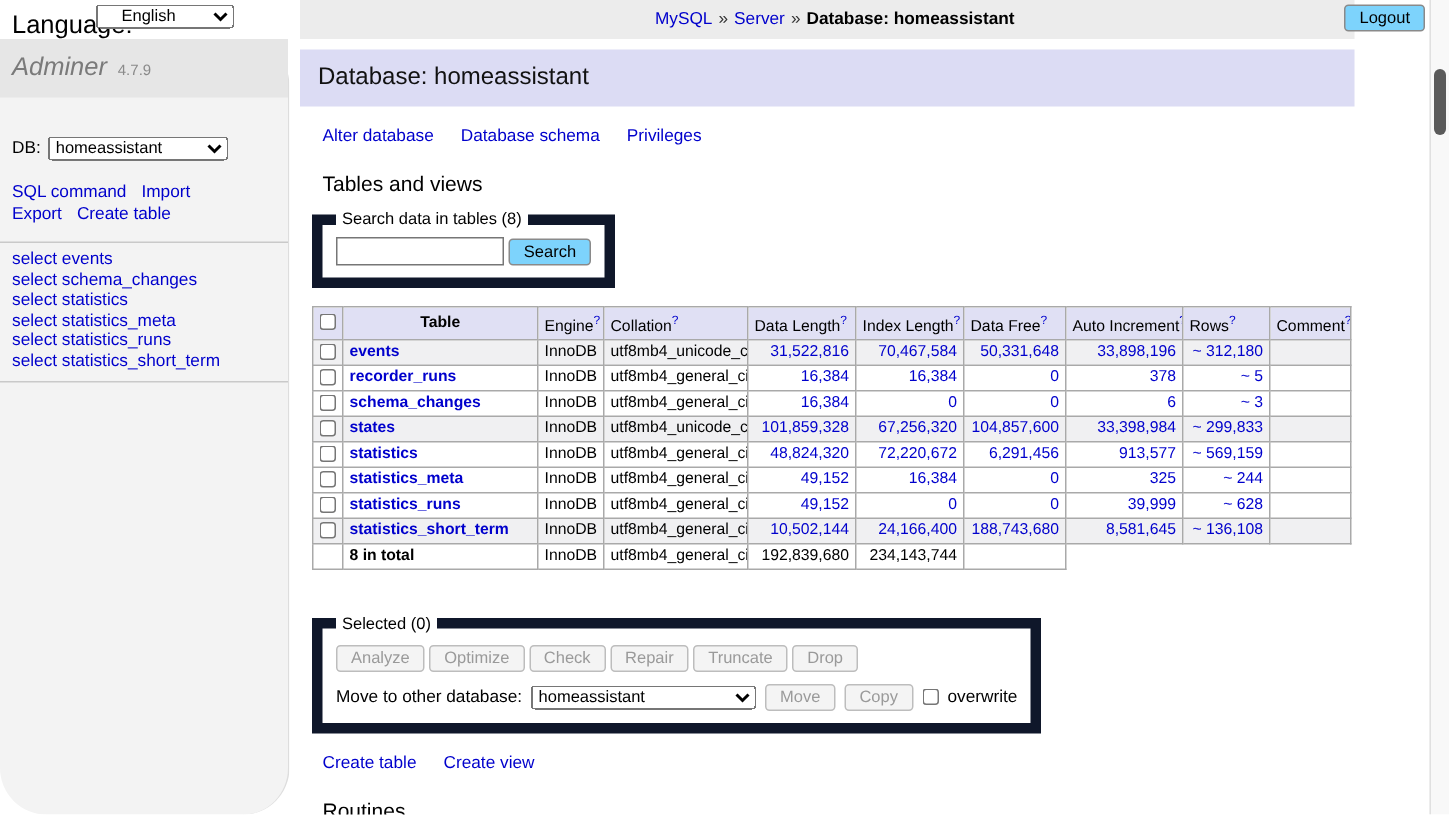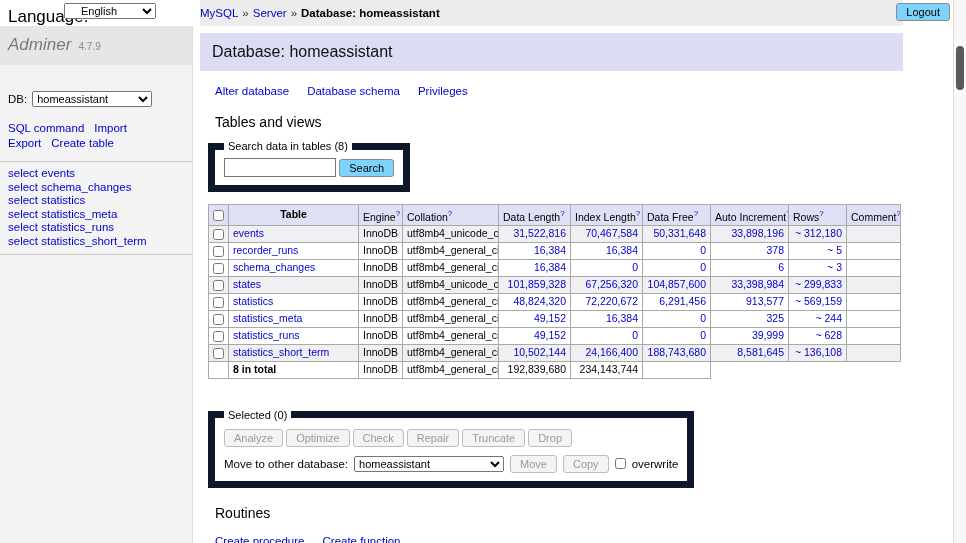--- a/index.html
+++ b/index.html
@@ -13,37 +13,38 @@
     font-size: 11.5px;
   }
   a { color: #0000cc; text-decoration: none; cursor: pointer; }
 
   
   .topbar { position: absolute; left: 0; top: 0; width: 966px; height: 26px; background: #fff; }
   .lang-label { position: absolute; left: 8px; top: 7px; font-size: 17px; }
   .lang-select { position: absolute; left: 64px; top: 3px; width: 92px; font-size: 11px; font-family: inherit; padding-left: 12px; }
   .breadcrumb {
     position: absolute; left: 200px; top: 0; width: 703px; height: 26px;
-    background: #ececec; line-height: 26px; font-size: 11.5px;
+    background: #ececec; line-height: 26px; padding-left: 10px; font-size: 11.5px;
     white-space: nowrap;
+    text-align: center;
   }
   .breadcrumb .sep { margin: 0 4px; color: #333; }
   .breadcrumb b { font-weight: bold; }
   .btn {
     font-family: inherit; font-size: 11px; color: #000;
     background: #7dd3fc; border: 1px solid #8a8a8a; border-radius: 3px;
     padding: 2px 9px; cursor: pointer;
   }
   .btn:disabled { color: #9a9a9a; border-color: #bdbdbd; background: #f4f4f4; cursor: default; }
   .logout-btn { position: absolute; right: 16px; top: 3px; }
 
   
   .sidebar {
     position: absolute; left: 0; top: 26px; width: 193px; height: 517px;
-    background: #f3f3f3; border-right: 1px solid #ddd;
+    background: #f3f3f3; border-right: 1px solid #ddd; border-radius: 31px;
   }
   .brand { background: #e6e6e6; padding: 9px 8px 10px; }
   .brand-name { font-style: italic; font-size: 17px; color: #7a7a7a; }
   .brand-ver { font-size: 10px; color: #8a8a8a; margin-left: 4px; }
   .dbrow { margin: 26px 8px 0; }
   .dbrow label { margin-right: 5px; }
   .dbrow select { width: 120px; font-size: 11px; font-family: inherit; }
   .side-links { margin: 14px 8px 10px; line-height: 15px; }
   .side-links a { margin-right: 10px; }
   .tables-list {
@@ -80,21 +81,21 @@
   }
   .data th, .data td {
     border: 1px solid #a9a9a9; padding: 1.5px 4px;
     line-height: 13px; white-space: nowrap; overflow: hidden;
     font-weight: normal; text-align: left;
   }
   .data thead th, .data thead td { background: #e0e0f4; }
   .data thead .c-name { font-weight: bold; text-align: center; }
   .data sup.help { font-size: 8px; color: #0000cc; cursor: pointer; }
   .data tbody th.c-name { background: transparent; }
-  .data .c-name a { font-weight: normal; }
+  .data .c-name a { font-weight: bold; }
   .data .num { text-align: right; }
   .data .c-check { text-align: center; padding: 1px; }
   .data input[type="checkbox"] { width: 11px; height: 11px; vertical-align: middle; }
   .data tbody tr:nth-child(1),
   .data tbody tr:nth-child(4),
   .data tbody tr:nth-child(8) { background: #f0f0f2; }
   .data tr.total th { font-weight: bold; }
   .data td.ghost { border: none; background: #fff; }
 
   
@@ -311,20 +312,23 @@
     <div class="moverow">
       <span>Move to other database:</span>
       <select><option>homeassistant</option></select>
       <button class="btn" disabled="">Move</button>
       <button class="btn" disabled="">Copy</button>
       <input type="checkbox" style="">
       <span>overwrite</span>
     </div>
   </fieldset>
 
+  <p class="plinks">
+    <a>Create table</a><a>Create view</a>
+  </p>
 
   <h3>Routines</h3>
 
   <p class="plinks">
     <a>Create procedure</a><a>Create function</a>
   </p>
 
   
 </div>
 

